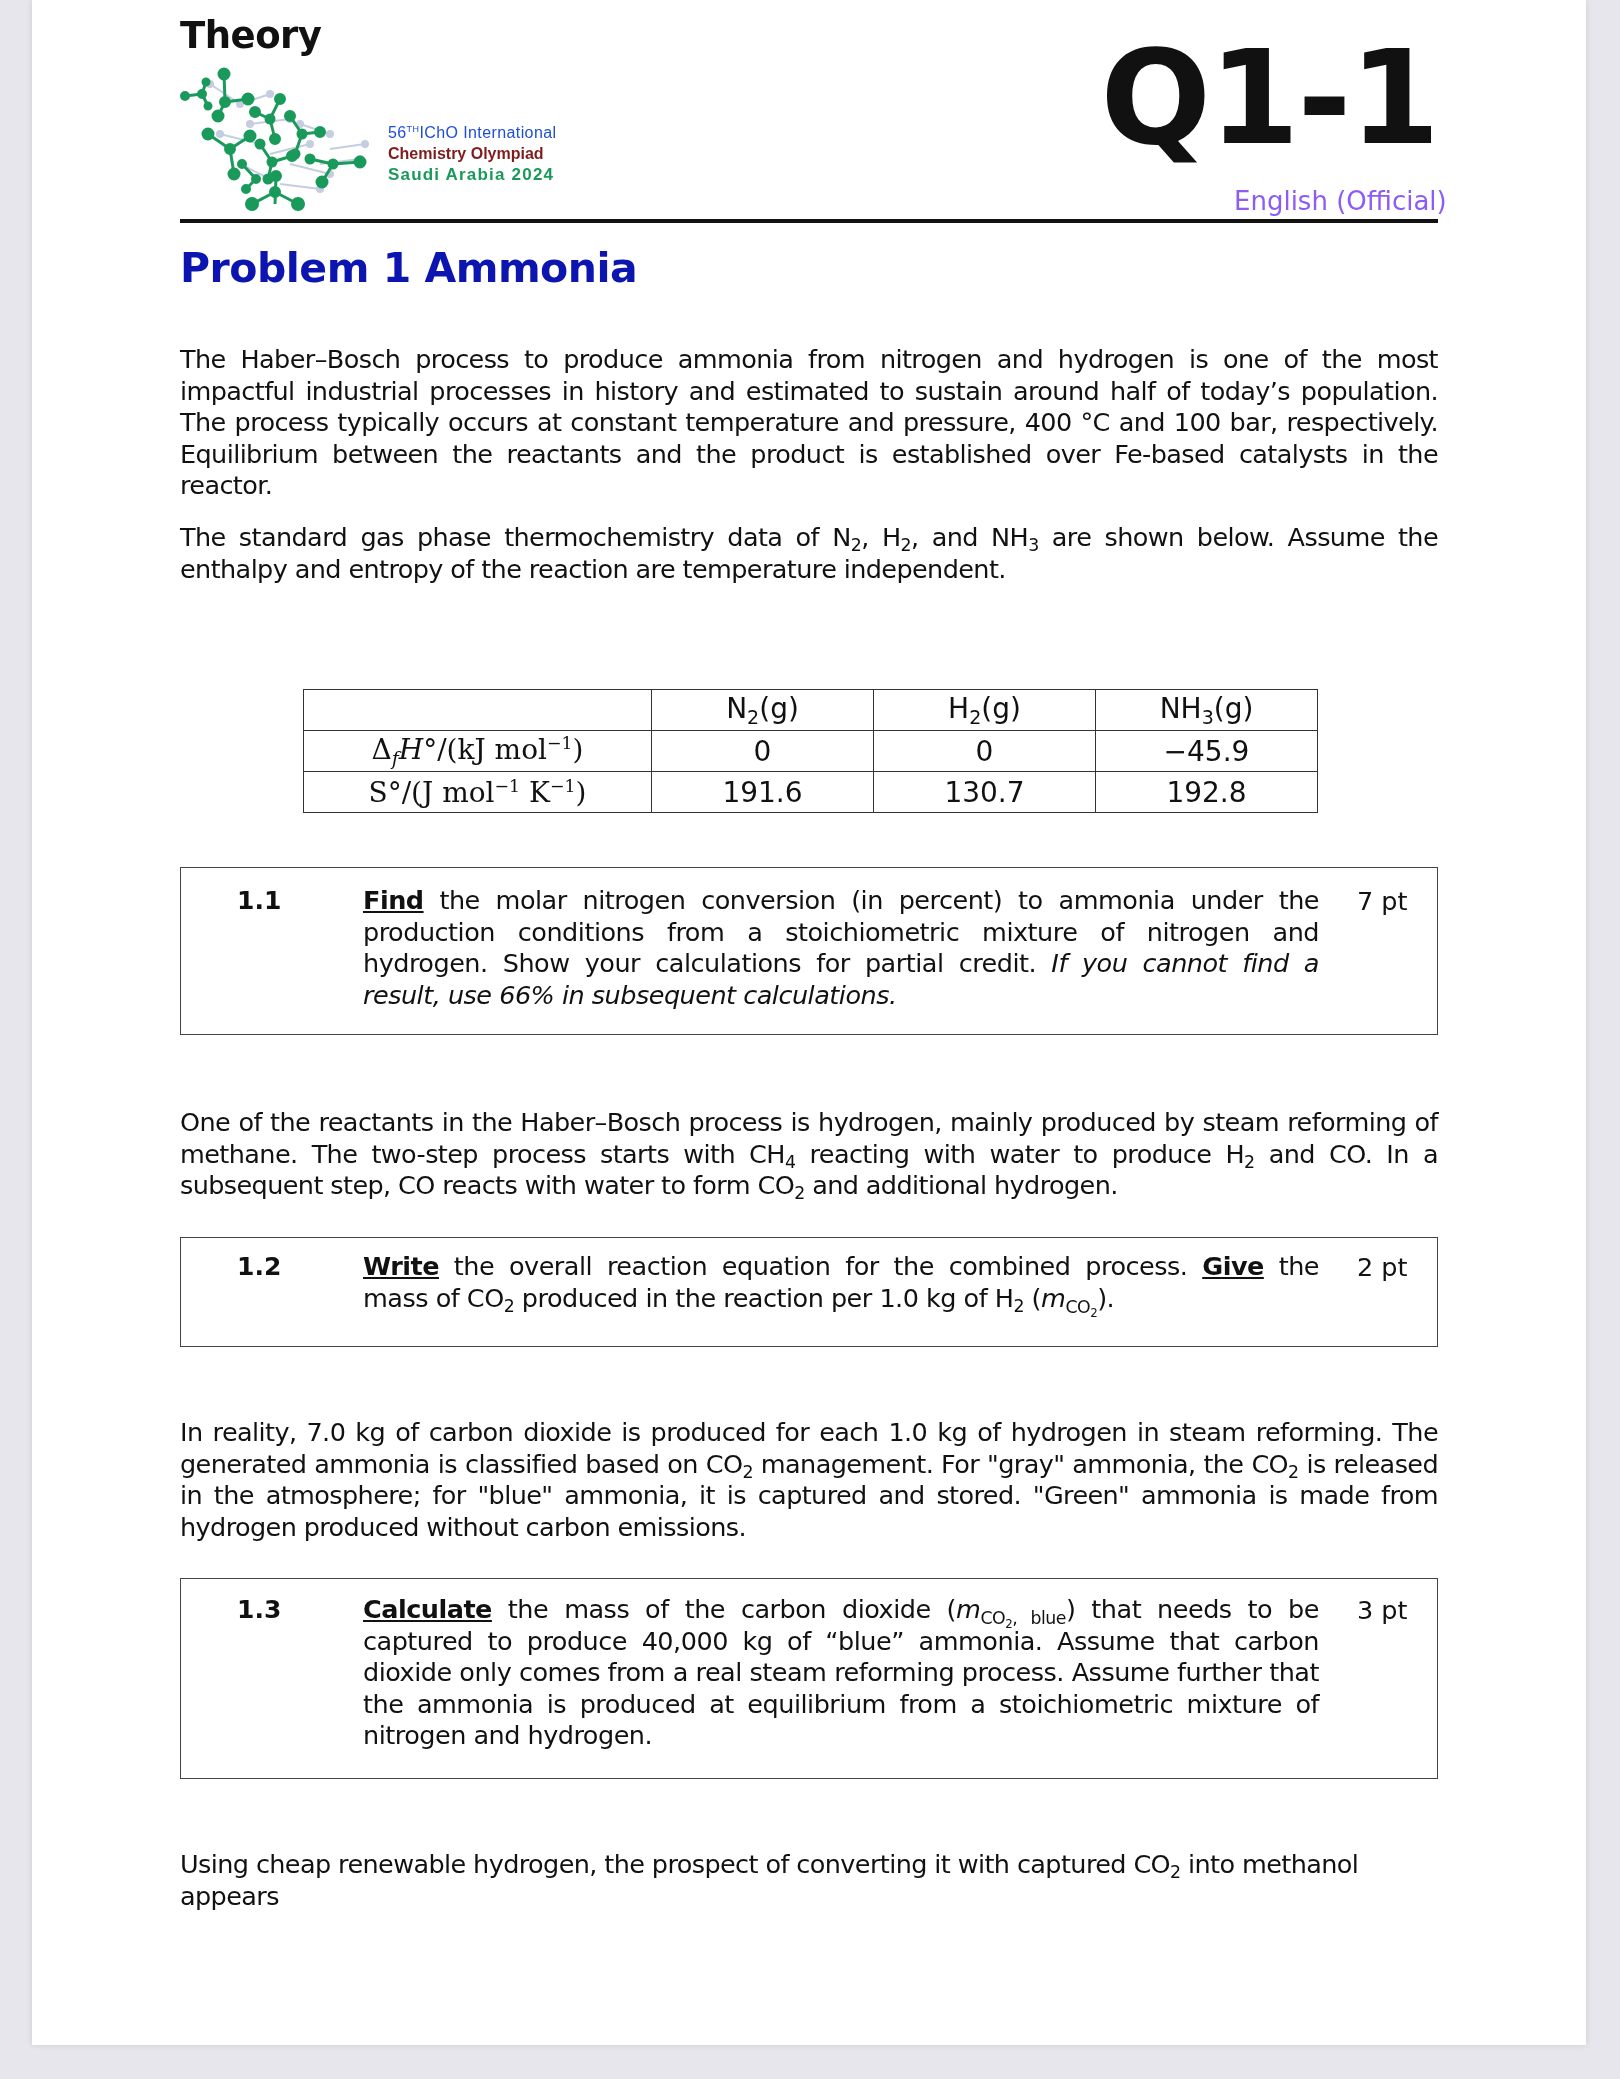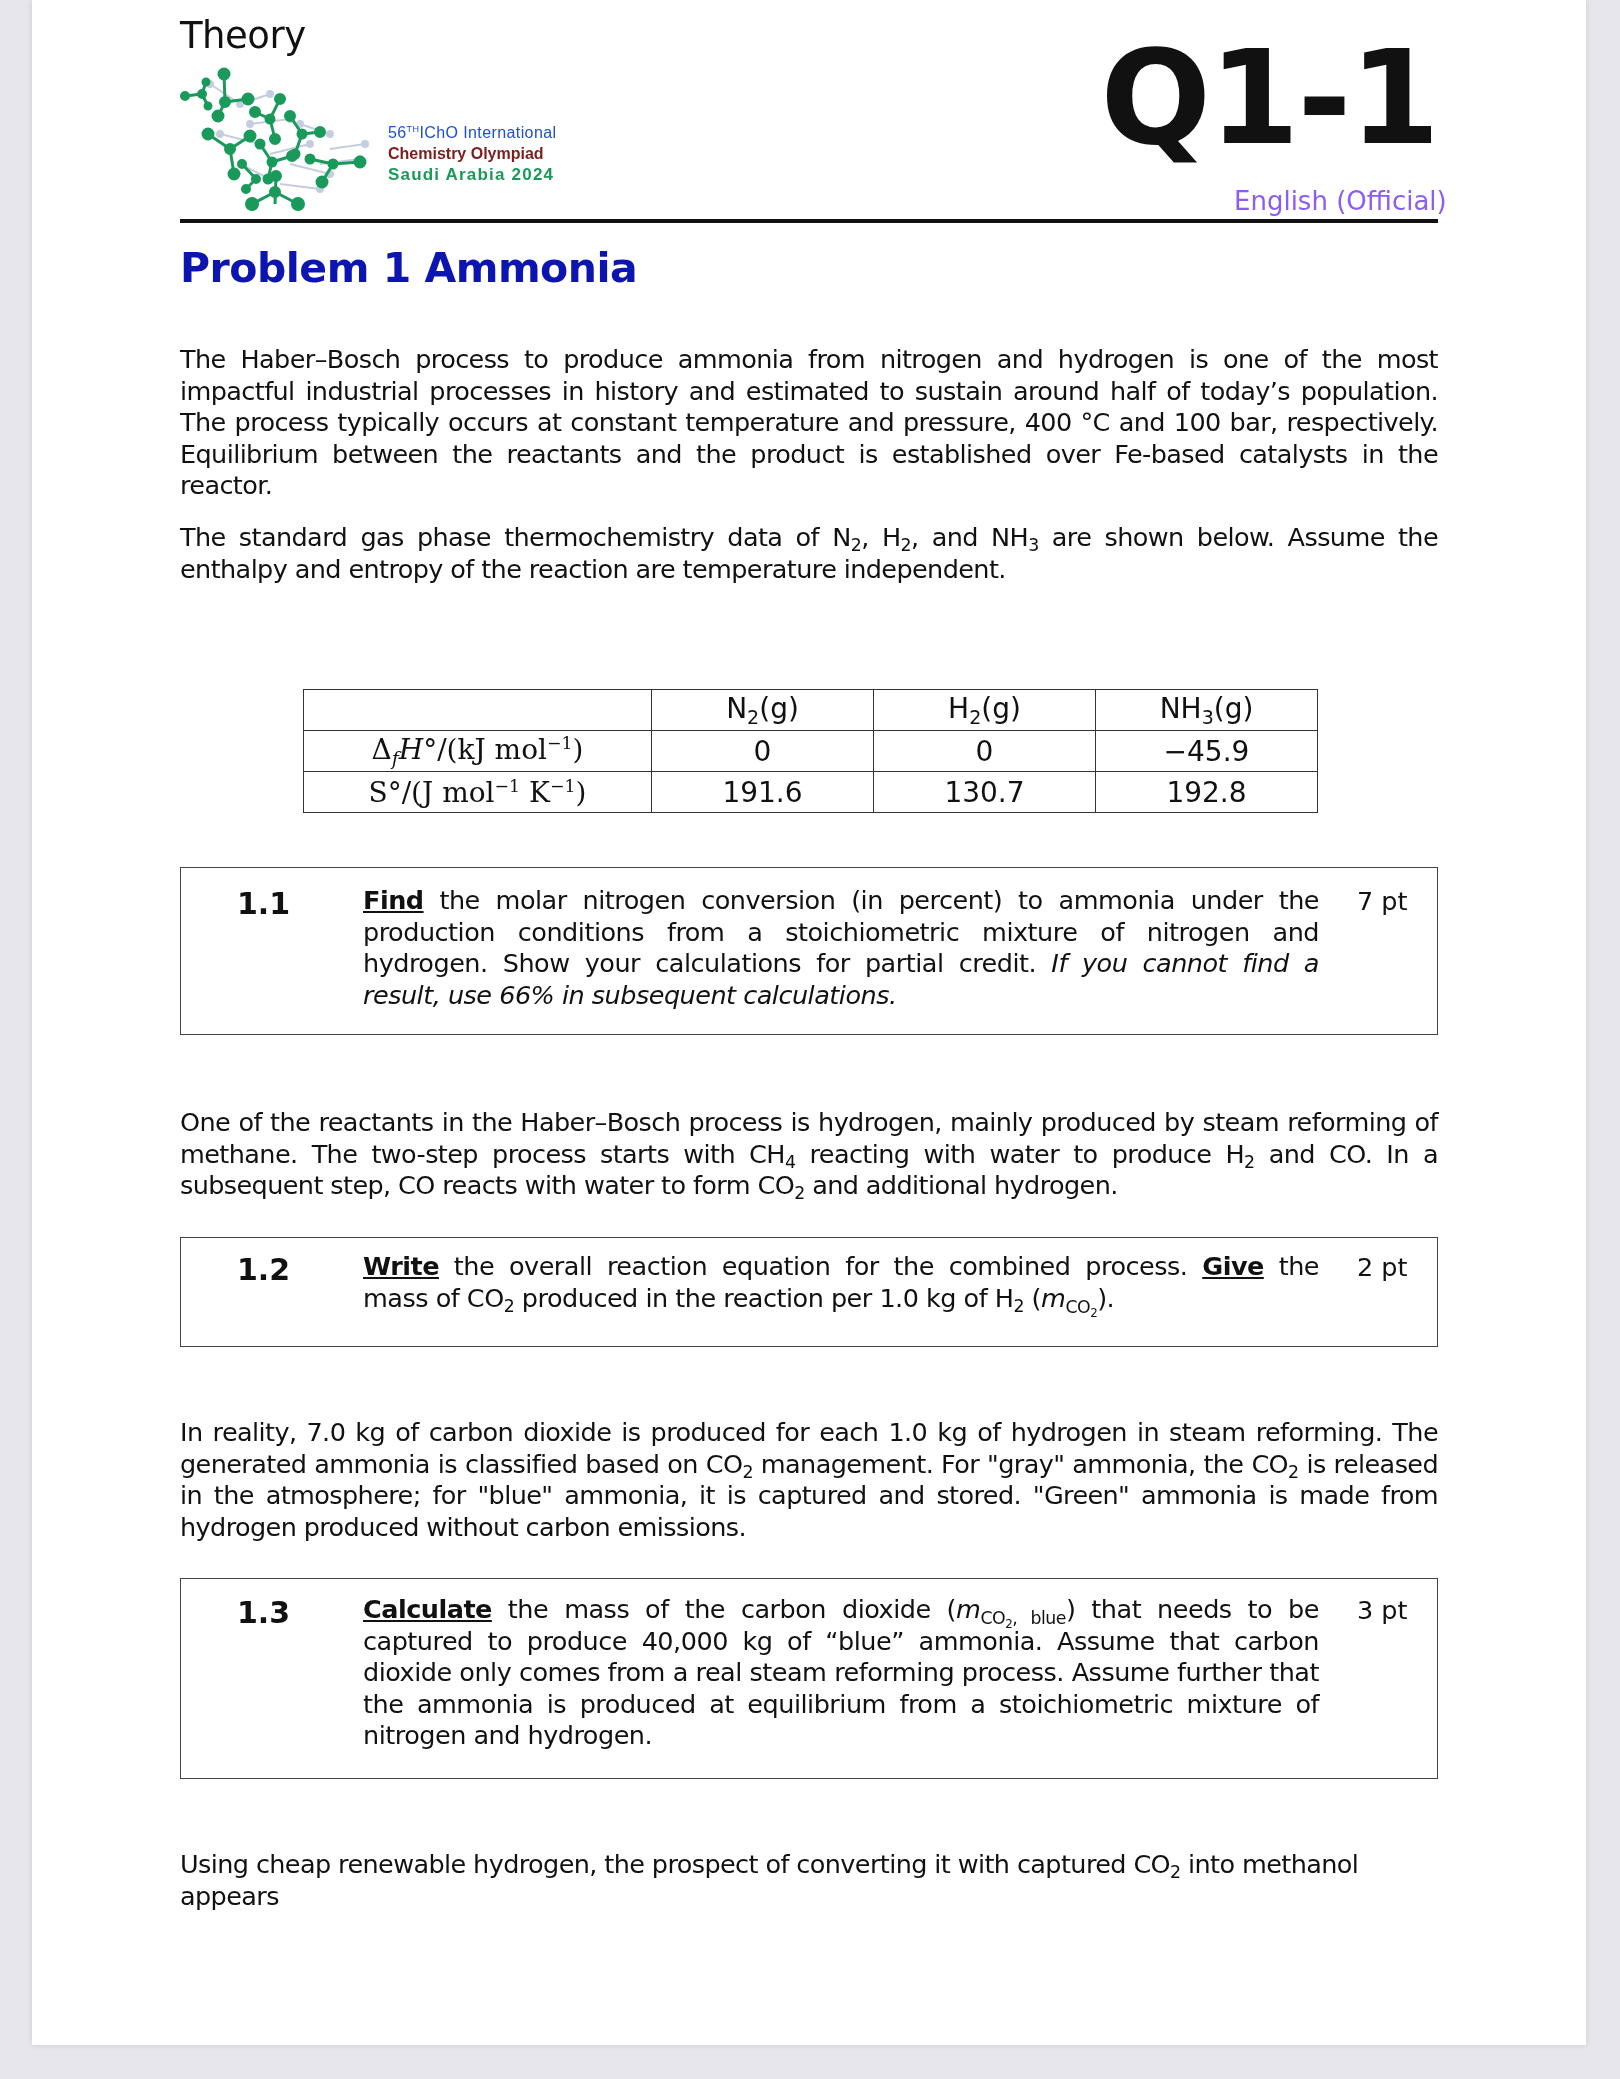--- a/index.html
+++ b/index.html
@@ -5,21 +5,21 @@
   html, body { margin:0; padding:0; }
   body {
     width:1620px; height:2079px; background:#e6e6ec; position:relative; overflow:hidden;
     font-family:"DejaVu Sans", sans-serif; color:#111;
   }
   .page {
     position:absolute; left:32px; top:0; width:1554px; height:2045px; background:#fff;
     box-shadow: 0 0 6px rgba(0,0,0,0.12);
   }
   .abs { position:absolute; }
-  .theory { left:148px; top:14px; font-size:37px; font-weight:normal; letter-spacing:-0.5px; }
+  .theory { left:148px; top:14px; font-size:37px; font-weight:bold; letter-spacing:-0.5px; }
   .logo { left:148px; top:64px; width:200px; height:148px; }
   .logo-text { left:356px; top:119px; font-family:"Liberation Sans", sans-serif; line-height:21px; }
   .logo-text .l1 { font-size:16px; color:#1d4ed8; letter-spacing:0.4px; }
   .logo-text .l1 sup { font-size:9px; }
   .logo-text .l2 { font-size:16px; color:#7f1d1d; font-weight:bold; }
   .logo-text .l3 { font-size:17px; color:#1a9a5a; font-weight:bold; letter-spacing:1.2px; }
   .qid { right:148px; top:28px; font-size:130px; font-weight:bold; letter-spacing:-2px; line-height:140px; }
   .lang { left:1202px; top:186px; font-size:26px; color:#8b5cf6; }
   .rule { left:148px; top:219px; width:1258px; height:4px; background:#111; }
   .ptitle { left:148px; top:244px; font-size:41px; font-weight:bold; color:#0c15b0; letter-spacing:-0.5px; }
@@ -29,21 +29,21 @@
     position:absolute; left:271px; top:689px; border-collapse:collapse; font-size:28px;
   }
   table.thermo td { border:1.5px solid #333; height:40px; text-align:center; padding:0; }
   table.thermo td.c0 { width:347px; font-family:"DejaVu Serif", serif; }
   table.thermo td.c1 { width:221px; }
   table.thermo td.c2 { width:221px; }
   table.thermo td.c3 { width:221px; }
   table.thermo sub { font-size:0.68em; vertical-align:-0.3em; }
   table.thermo sup { font-size:0.62em; vertical-align:0.55em; line-height:0; }
   .taskbox { position:absolute; left:148px; width:1256px; border:1.5px solid #444; }
-  .task .num { position:absolute; left:56px; font-weight:bold; font-size:30px; }
+  .task .num { position:absolute; left:56px; font-weight:bold; font-size:25px; }
   .task .text { position:absolute; left:182px; width:956px; font-size:25.5px; line-height:31.5px; text-align:justify; letter-spacing:-0.5px; }
   .task .pts { position:absolute; left:1176px; font-size:25.5px; }
   .cmd { font-weight:bold; text-decoration:underline; }
   .it { font-style:italic; }
   .msub { font-size:0.68em; vertical-align:-0.35em; line-height:0; }
 </style>
 </head>
 <body>
 
 <div class="page">

